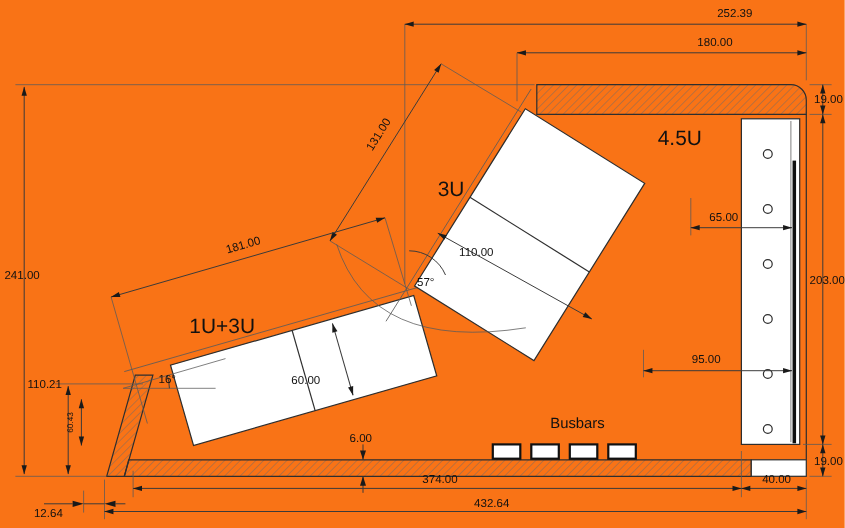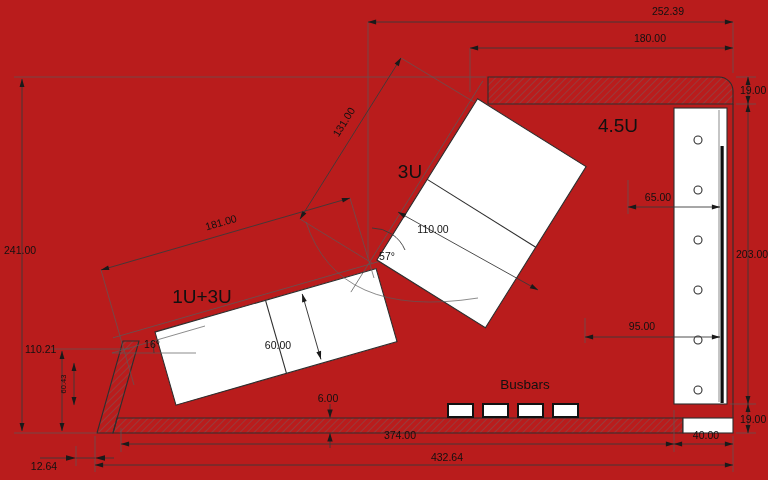--- a/index.html
+++ b/index.html
@@ -1,16 +1,16 @@
 <!DOCTYPE html>
 <html><head>
 <meta charset="utf-8">
 <style>
   html,body{margin:0;padding:0;background:#fff;}
-  .canvas{position:relative;width:768px;height:480px;background:#b91c1c;overflow:hidden;
+  .canvas{position:relative;width:768px;height:480px;background:#f97316;overflow:hidden;
           font-family:"Liberation Sans",sans-serif;}
   svg{display:block;}
   .s{stroke:#2e2e2e;stroke-width:1.1;fill:none;}
   .sf{stroke:#2e2e2e;stroke-width:1.1;fill:#ffffff;}
   .h{stroke:#2e2e2e;stroke-width:1.1;fill:url(#hatch);}
   .d{stroke:#3a3a3a;stroke-width:0.9;fill:none;}
   .e{stroke:#5a5a5a;stroke-width:0.7;fill:none;}
   .t{fill:#111111;font-size:10.5px;font-family:"Liberation Sans",sans-serif;}
   .ts{fill:#111111;font-size:7.5px;font-family:"Liberation Sans",sans-serif;}
   .tu{fill:#111111;font-size:19px;font-family:"Liberation Sans",sans-serif;}

